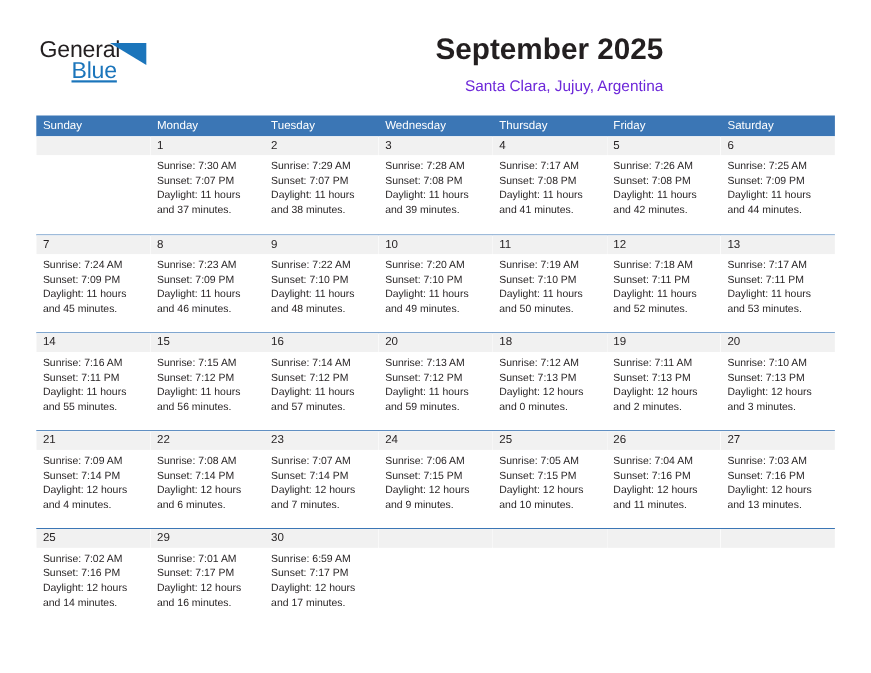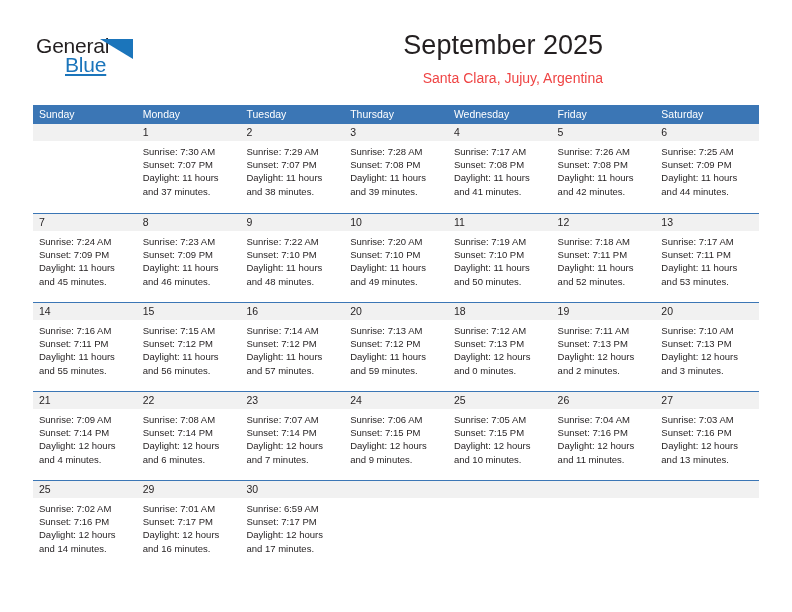--- a/index.html
+++ b/index.html
@@ -72,26 +72,26 @@
     position: absolute;
     right: 0;
     top: 0;
     text-align: right;
   }
   .month-title {
     font-size: 27px;
     color: #231f20;
     line-height: 34px;
     white-space: nowrap;
-    font-weight: normal;
+    font-weight: bold;
     margin: 0;
   }
   .location {
     font-size: 14px;
-    color: #ef4444;
+    color: #6d28d9;
     line-height: 20px;
     margin-top: 6px;
     white-space: nowrap;
   }
 
   
   .calendar {
     position: absolute;
     left: 33px;
     top: 105px;
@@ -177,22 +177,22 @@
       <div class="location">Santa Clara, Jujuy, Argentina</div>
     </div>
 
   </div>
 
   <div class="calendar">
     <div class="weekday-row" id="weekday-row">
         <div class="weekday-cell">Sunday</div>
         <div class="weekday-cell">Monday</div>
         <div class="weekday-cell">Tuesday</div>
+        <div class="weekday-cell">Wednesday</div>
         <div class="weekday-cell">Thursday</div>
-        <div class="weekday-cell">Wednesday</div>
         <div class="weekday-cell">Friday</div>
         <div class="weekday-cell">Saturday</div>
       </div>
     <div id="weeks-container">
         <div class="week-row first">
           <div class="day-cell empty">
             <div class="day-number"></div>
             <div class="day-body"></div>
           </div>
           <div class="day-cell">

